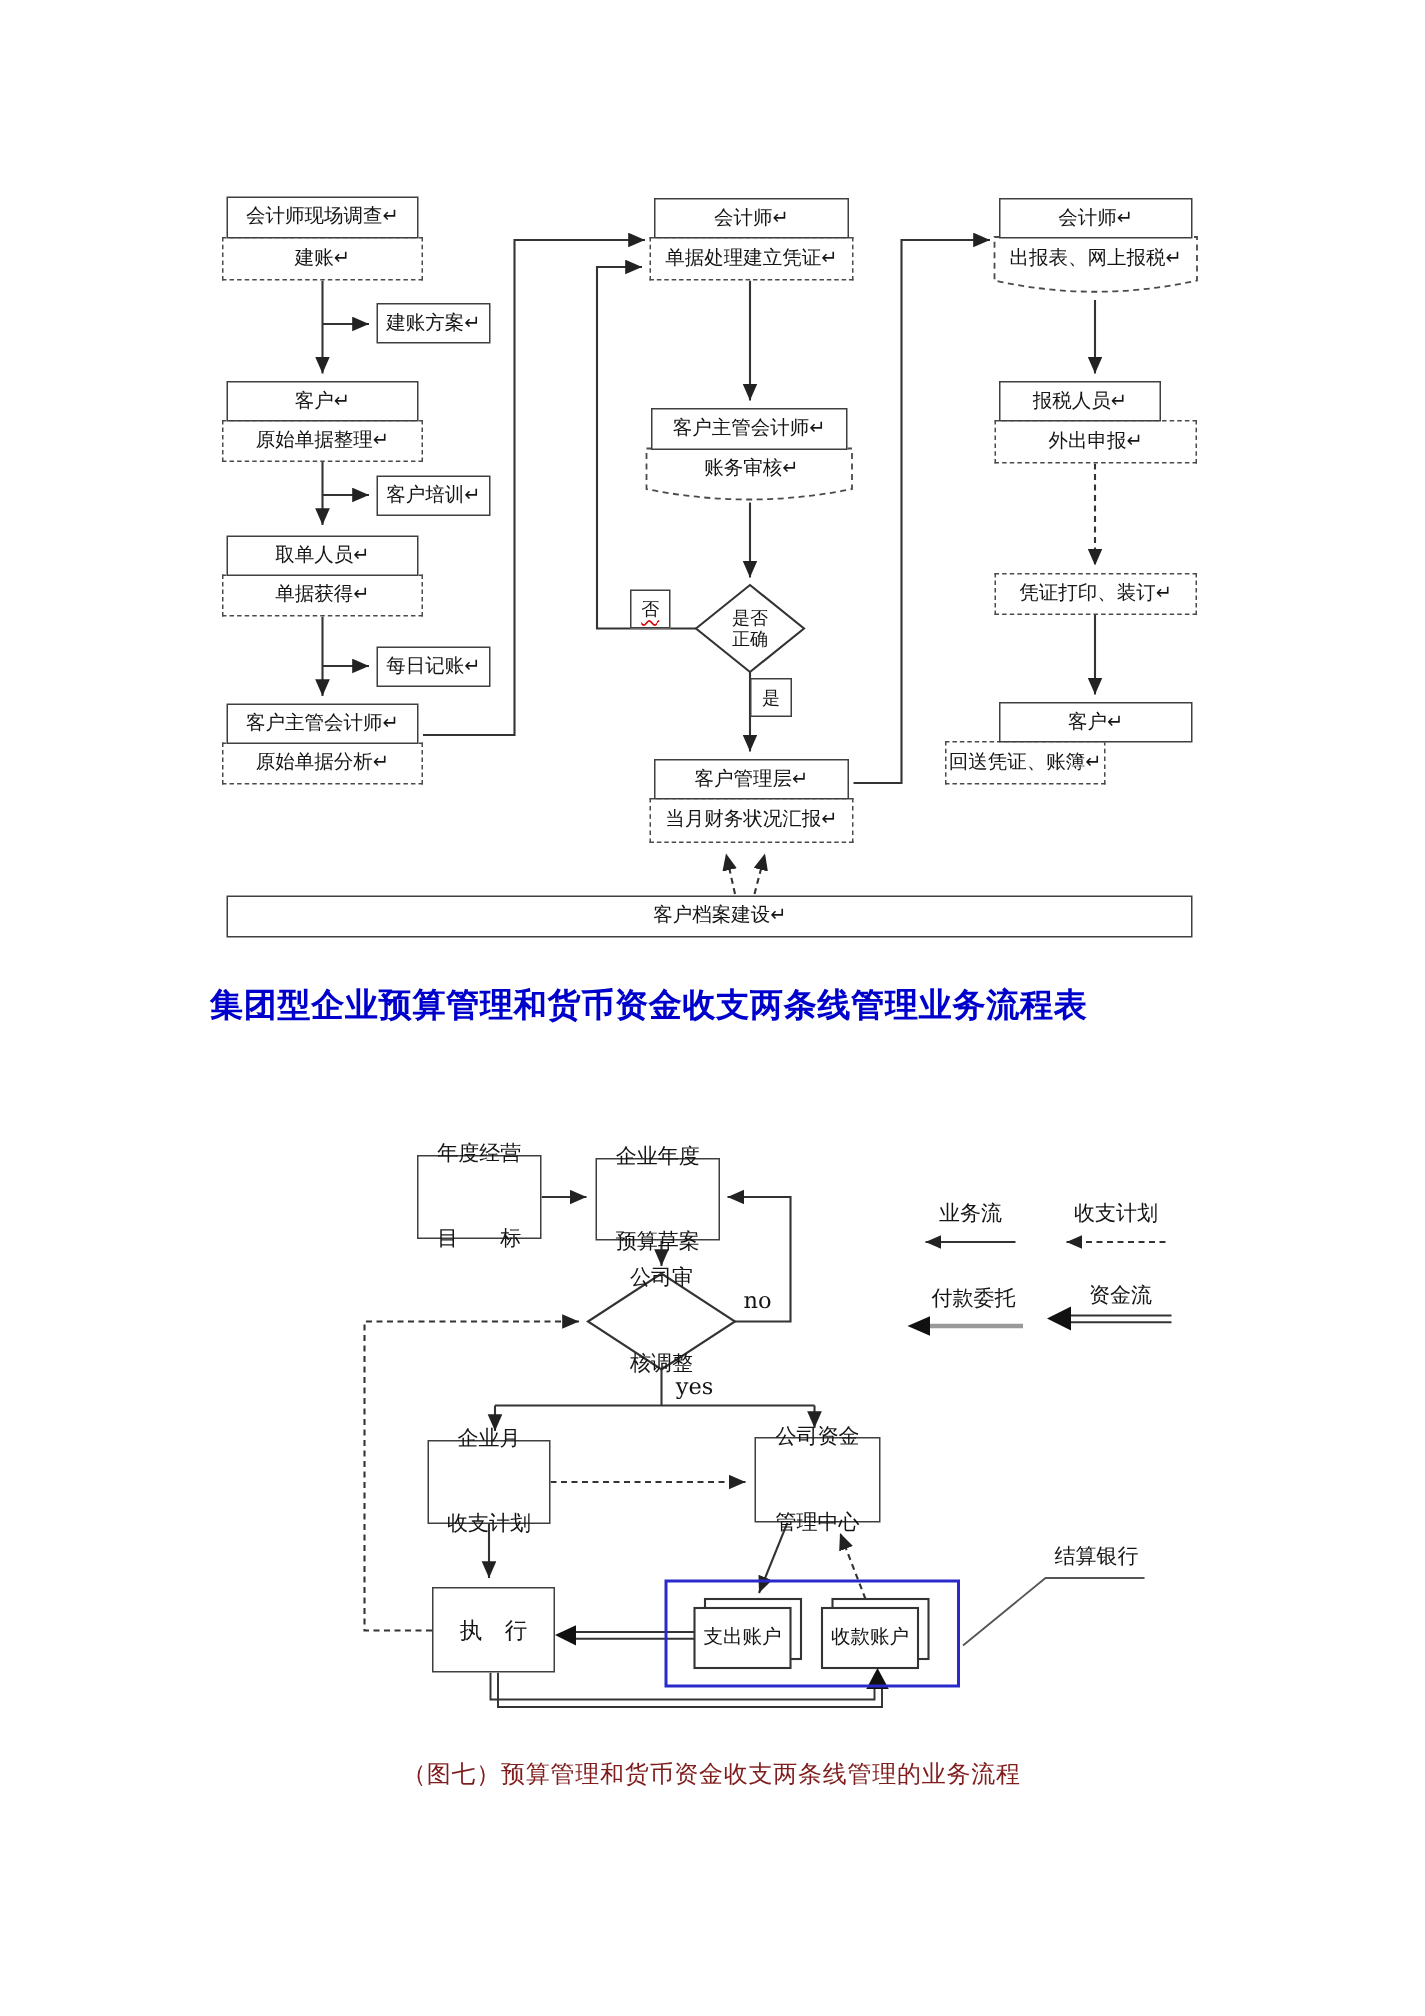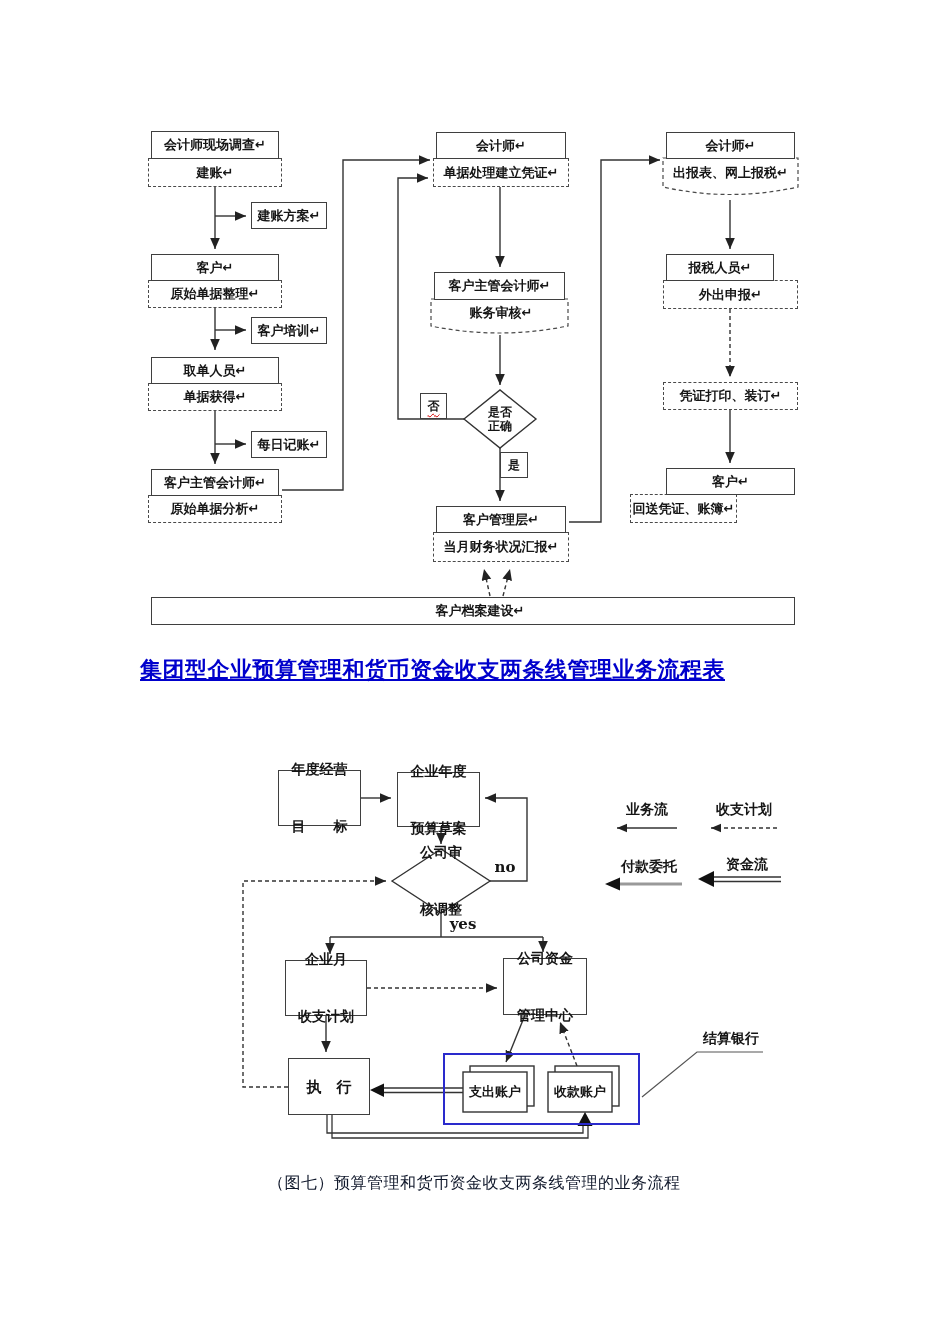--- a/index.html
+++ b/index.html
@@ -1,31 +1,31 @@
 <!DOCTYPE html>
 <html><head>
 <meta charset="utf-8">
 <style>
   html,body{margin:0;padding:0;background:#fff;}
   .page{position:relative;width:950px;height:1344px;background:#fff;overflow:hidden;
         font-family:"DejaVu Sans","Liberation Sans",sans-serif;color:#151515;}
   svg.layer{position:absolute;left:0;top:0;z-index:1;}
   .n{position:absolute;box-sizing:border-box;display:flex;align-items:center;justify-content:center;
-     text-align:left;background:#fff;font-size:13px;line-height:1.2;z-index:3;font-weight:bold;}
+     text-align:left;background:#fff;font-size:13px;line-height:1.2;z-index:3;}
   .solid{border:1px solid #3f3f3f;}
   .dash{border:1px dashed #4a4a4a;z-index:2;}
   .plain{background:transparent;border:none;z-index:4;}
   .col{flex-direction:column;}
   .f2{font-size:14px;gap:40px;}
   .small{font-size:12px;}
   .serif{font-family:"DejaVu Serif","Liberation Serif",serif;font-size:15px;background:transparent;}
   .misspell{text-decoration:underline wavy #d40000 1px;text-underline-offset:3px;}
   .h-title{position:absolute;left:140px;top:655px;width:640px;font-weight:bold;font-size:22px;
-           letter-spacing:0.5px;color:#0000cc;text-decoration:underline;z-index:4;}
-  .caption{position:absolute;left:268px;top:1173px;font-size:16px;letter-spacing:0.5px;color:#0f172a;z-index:4;}
+           letter-spacing:0.5px;color:#0000cc;z-index:4;}
+  .caption{position:absolute;left:268px;top:1173px;font-size:16px;letter-spacing:0.5px;color:#7f1d1d;z-index:4;}
   .bluebox{position:absolute;left:443px;top:1053px;width:197px;height:72px;border:2px solid #2a2acc;
            background:transparent;z-index:2;box-sizing:border-box;}
 </style>
 </head>
 <body>
 
 <div class="page">
 
   <svg class="layer" width="950" height="1344" viewBox="0 0 950 1344">
     <defs>

